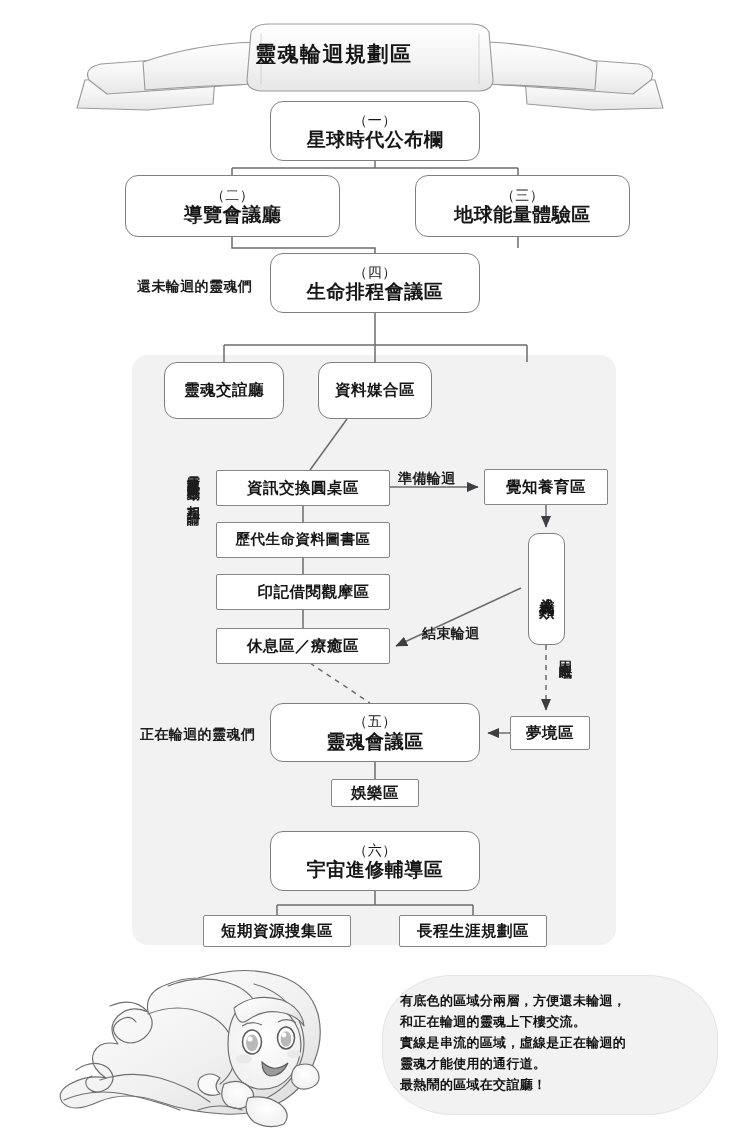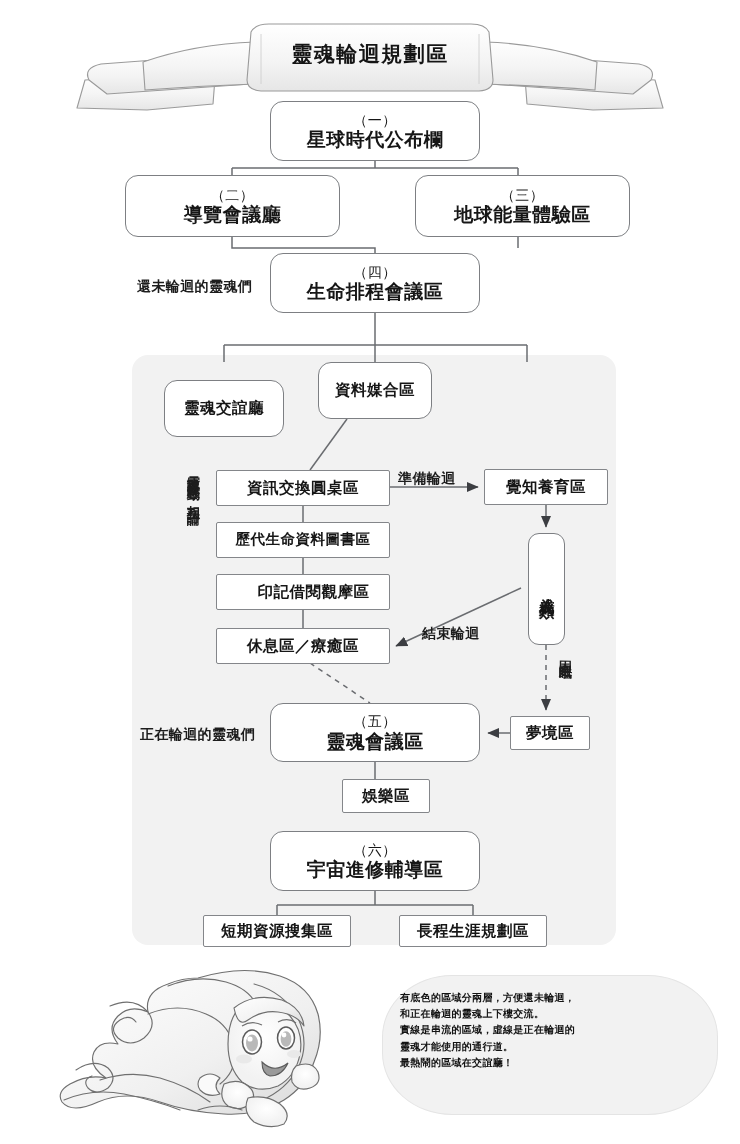--- a/index.html
+++ b/index.html
@@ -67,36 +67,36 @@
     white-space: normal;
   }
 
   
   #wires { position: absolute; left:0; top:0; width:740px; height:1144px; z-index: 2; }
 
   
   #banner { position: absolute; left: 55px; top: 18px; width: 630px; height: 96px; z-index: 5; }
   #banner-title {
     position: absolute; left: 255px; top: 40px; width: 230px;
-    text-align: center; z-index: 6;
+    z-index: 6;
     font-size: 21px; font-weight: 700; letter-spacing: 1.5px; color: #151515;
   }
 
   
   #bubble {
     position: absolute; left: 382px; top: 975px;
     width: 336px; height: 140px; z-index: 5;
     background: #f2f2f2;
     border-radius: 70px / 62px;
     border: 1px solid #e4e4e4;
   }
   #bubble-text {
     position: absolute; left: 400px; top: 990px;
     width: 310px; z-index: 6;
-    font-size: 10px; font-weight: 700; line-height: 1.62;
+    font-size: 13px; font-weight: 700; line-height: 1.62;
     color: #131313; letter-spacing: 0.3px;
     white-space: pre-line;
   }
 
   
   #character { position: absolute; left: 48px; top: 962px; width: 340px; height: 182px; z-index: 5; }
 </style>
 </head>
 <body>
 
@@ -190,21 +190,21 @@
   <div class="node round" style="left:415px; top:175px; width:215px; height:62px;">
     <span class="idx">（三）</span>
     <span class="nm">地球能量體驗區</span>
   </div>
 
   <div class="node round" style="left:270px; top:253px; width:210px; height:60px;">
     <span class="idx">（四）</span>
     <span class="nm">生命排程會議區</span>
   </div>
 
-  <div class="node round small" style="left:164px; top:362px; width:120px; height:57px;margin-top:18px;">
+  <div class="node round small" style="left:164px; top:362px; width:120px; height:57px;">
     <span class="nm">靈魂交誼廳</span>
   </div>
 
   <div class="node round small" style="left:318px; top:362px; width:114px; height:57px;">
     <span class="nm">資料媒合區</span>
   </div>
 
 
   <div class="node sq small" style="left:216px; top:470px; width:174px; height:36px;">
     <span class="nm">資訊交換圓桌區</span>
@@ -232,21 +232,21 @@
 
   <div class="node sq small" style="left:510px; top:716px; width:80px; height:34px;">
     <span class="nm">夢境區</span>
   </div>
 
   <div class="node round" style="left:270px; top:703px; width:210px; height:59px;">
     <span class="idx">（五）</span>
     <span class="nm">靈魂會議區</span>
   </div>
 
-  <div class="node sq small" style="left:342px; top:779px; width:88px; height:34px;">
+  <div class="node sq small" style="left:331px; top:779px; width:88px; height:28px;">
     <span class="nm">娛樂區</span>
   </div>
 
   <div class="node round" style="left:270px; top:831px; width:210px; height:60px;">
     <span class="idx">（六）</span>
     <span class="nm">宇宙進修輔導區</span>
   </div>
 
   <div class="node sq small" style="left:203px; top:915px; width:148px; height:32px;">
     <span class="nm">短期資源搜集區</span>

